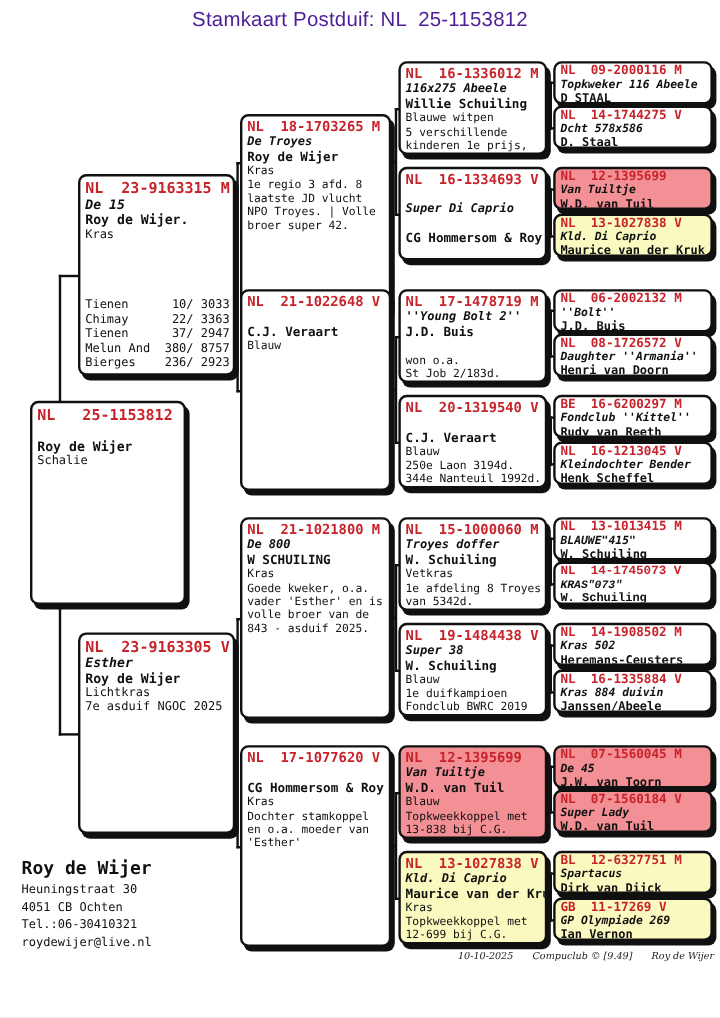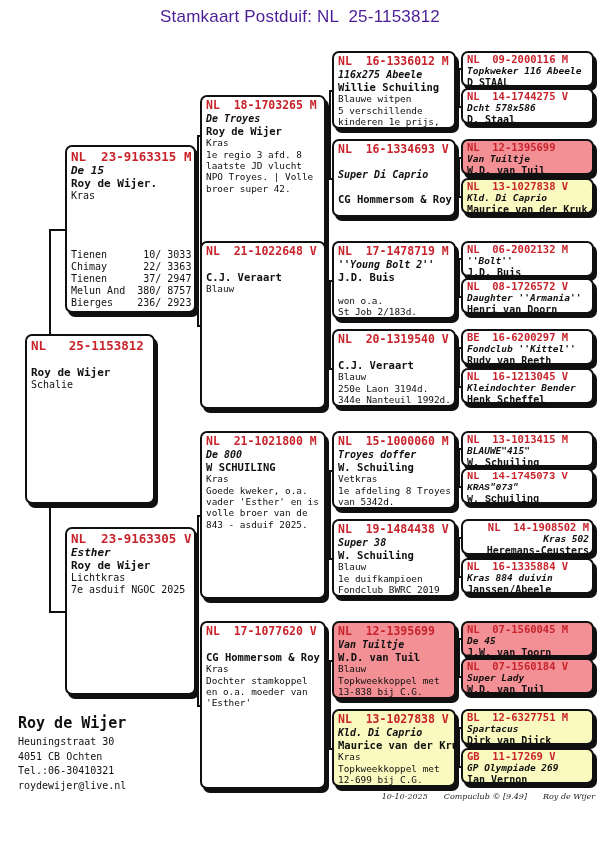--- a/index.html
+++ b/index.html
@@ -217,21 +217,21 @@
       <div class="box small" style="left: 461px; top: 431px; width: 133px; height: 36px;">
         <div class="ring">NL  13-1013415 M</div>
         <div class="iname">BLAUWE"415"</div>
         <div class="fancier">W. Schuiling</div>
       </div>
       <div class="box small" style="left: 461px; top: 468px; width: 133px; height: 36px; font-family: Liberation Mono, monospace;">
         <div class="ring">NL  14-1745073 V</div>
         <div class="iname">KRAS"073"</div>
         <div class="fancier">W. Schuiling</div>
       </div>
-      <div class="box small" style="left: 461px; top: 519px; width: 133px; height: 36px; text-align: right;">
+      <div class="box small" style="left: 461px; top: 519px; width: 133px; height: 36px;">
         <div class="ring">NL  14-1908502 M</div>
         <div class="iname">Kras 502</div>
         <div class="fancier">Heremans-Ceusters</div>
       </div>
       <div class="box small" style="left: 461px; top: 558px; width: 133px; height: 36px;">
         <div class="ring">NL  16-1335884 V</div>
         <div class="iname">Kras 884 duivin</div>
         <div class="fancier">Janssen/Abeele</div>
       </div>
       <div class="box small pink" style="left: 461px; top: 621px; width: 133px; height: 36px;">

